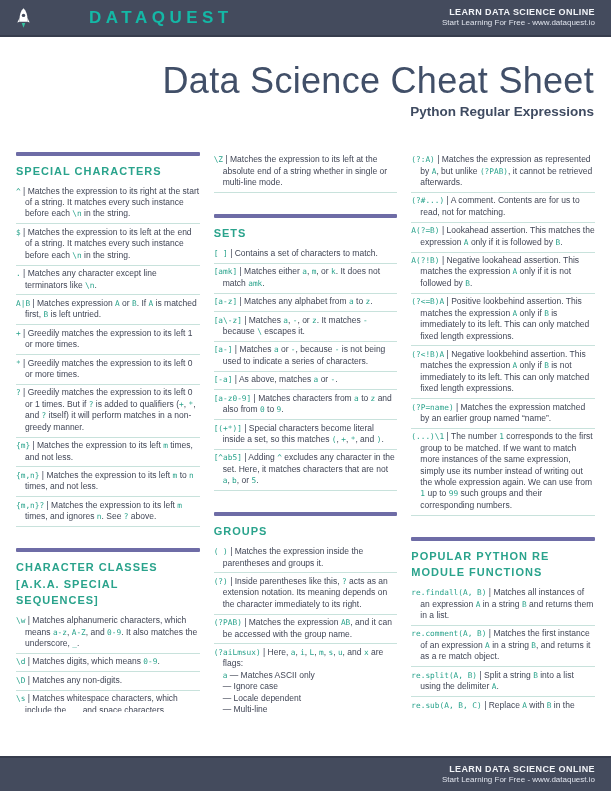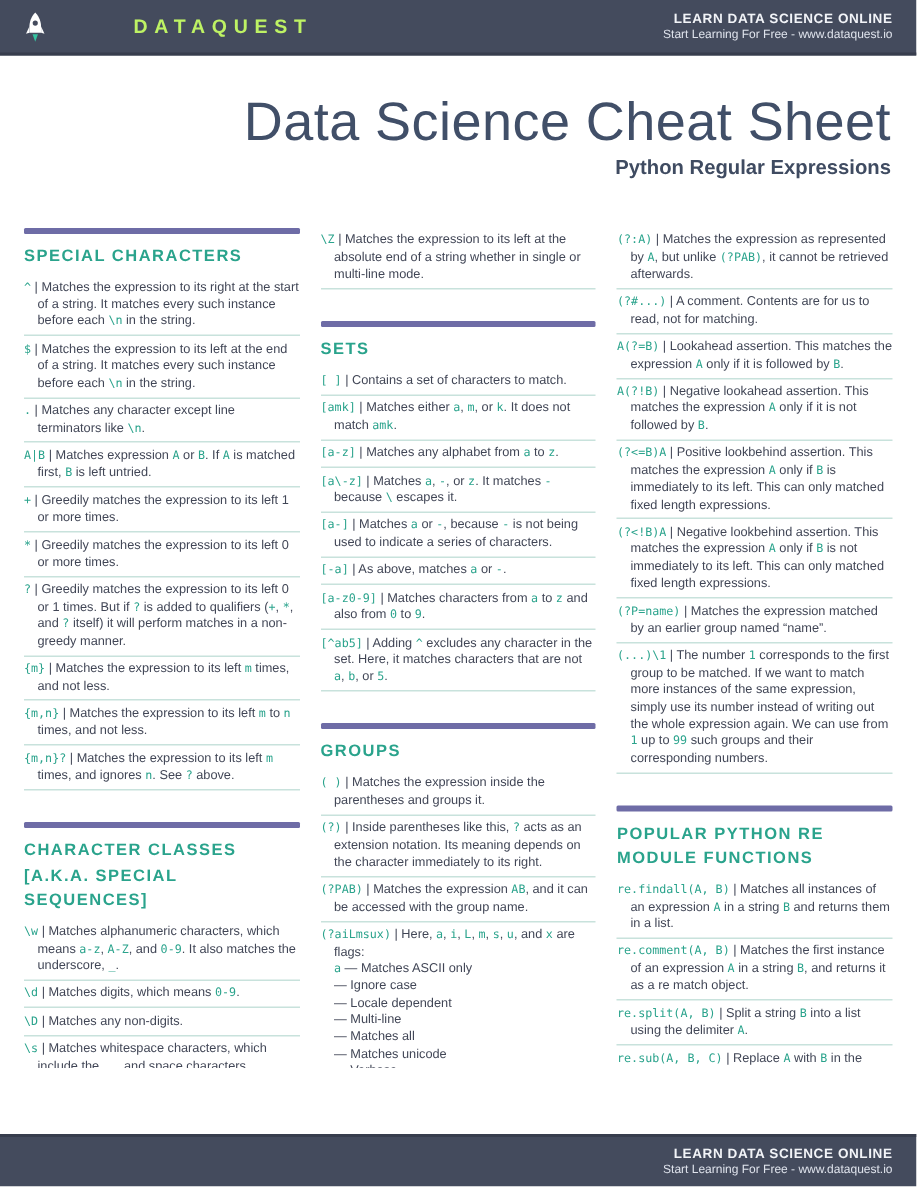--- a/index.html
+++ b/index.html
@@ -10,21 +10,21 @@
   }
   
   .bar{
     background:#444b5d;color:#f2f4f8;
     display:flex;justify-content:space-between;align-items:center;
     padding:0 16px;box-sizing:border-box;
   }
   .topbar{height:37px;border-bottom:2px solid #373d4d;}
   .botbar{position:absolute;left:0;bottom:0;width:611px;height:35px;border-top:2px solid #373d4d;justify-content:flex-end;}
   .brand{display:flex;align-items:center;gap:11px;}
-  .brand-name{font-size:13px;font-weight:bold;letter-spacing:4.5px;color:#bef264;padding-left:47px;}
+  .brand-name{font-size:17px;font-weight:bold;letter-spacing:4.5px;color:#14b8a6;padding-left:47px;}
   .tagline{text-align:right;line-height:1.35;}
   .tagline .l1{font-size:9px;font-weight:bold;letter-spacing:0.4px;margin-left:24px;}
   .tagline .l2{font-size:8px;color:#dfe3ec;}
   
   .title-block{margin:24px 17px 0;text-align:right;}
   .page-title{margin:0;font-size:36px;font-weight:normal;letter-spacing:0.3px;color:#414f68;line-height:1.1;}
   .page-subtitle{margin:3px 0 0;font-size:13.5px;font-weight:bold;color:#3f4b61;}
   
   .content{display:flex;gap:14px;padding:0 16px;margin-top:33px;height:560px;overflow:hidden;}
   .column{flex:1;min-width:0;}
@@ -103,20 +103,21 @@
       <section class="section">
         <div class="section-bar"></div>
         <h3 class="section-title">SETS</h3>
         <div class="entry"><code class="code">[ ]</code> | Contains a set of characters to match.</div>
         <div class="entry"><code class="code">[amk]</code> | Matches either <code class="code">a</code>, <code class="code">m</code>, or <code class="code">k</code>. It does not match <code class="code">amk</code>.</div>
         <div class="entry"><code class="code">[a-z]</code> | Matches any alphabet from <code class="code">a</code> to <code class="code">z</code>.</div>
         <div class="entry"><code class="code">[a\-z]</code> | Matches <code class="code">a</code>, <code class="code">-</code>, or <code class="code">z</code>. It matches <code class="code">-</code> because <code class="code">\</code> escapes it.</div>
         <div class="entry"><code class="code">[a-]</code> | Matches <code class="code">a</code> or <code class="code">-</code>, because <code class="code">-</code> is not being used to indicate a series of characters.</div>
         <div class="entry"><code class="code">[-a]</code> | As above, matches <code class="code">a</code> or <code class="code">-</code>.</div>
         <div class="entry"><code class="code">[a-z0-9]</code> | Matches characters from <code class="code">a</code> to <code class="code">z</code> and also from <code class="code">0</code> to <code class="code">9</code>.</div>
+        <div class="entry"><code class="code">[(+*)]</code> | Special characters become literal inside a set, so this matches <code class="code">(</code>, <code class="code">+</code>, <code class="code">*</code>, and <code class="code">)</code>.</div>
         <div class="entry"><code class="code">[^ab5]</code> | Adding <code class="code">^</code> excludes any character in the set. Here, it matches characters that are not <code class="code">a</code>, <code class="code">b</code>, or <code class="code">5</code>.</div>
       </section>
       <section class="section">
         <div class="section-bar"></div>
         <h3 class="section-title">GROUPS</h3>
         <div class="entry"><code class="code">( )</code> | Matches the expression inside the parentheses and groups it.</div>
         <div class="entry"><code class="code">(?)</code> | Inside parentheses like this, <code class="code">?</code> acts as an extension notation. Its meaning depends on the character immediately to its right.</div>
         <div class="entry"><code class="code">(?PAB)</code> | Matches the expression <code class="code">AB</code>, and it can be accessed with the group name.</div>
         <div class="entry"><code class="code">(?aiLmsux)</code> | Here, <code class="code">a</code>, <code class="code">i</code>, <code class="code">L</code>, <code class="code">m</code>, <code class="code">s</code>, <code class="code">u</code>, and <code class="code">x</code> are flags:<br><code class="code">a</code> — Matches ASCII only<br> — Ignore case<br> — Locale dependent<br> — Multi-line<br> — Matches all<br> — Matches unicode<br> — Verbose</div>
       </section>

